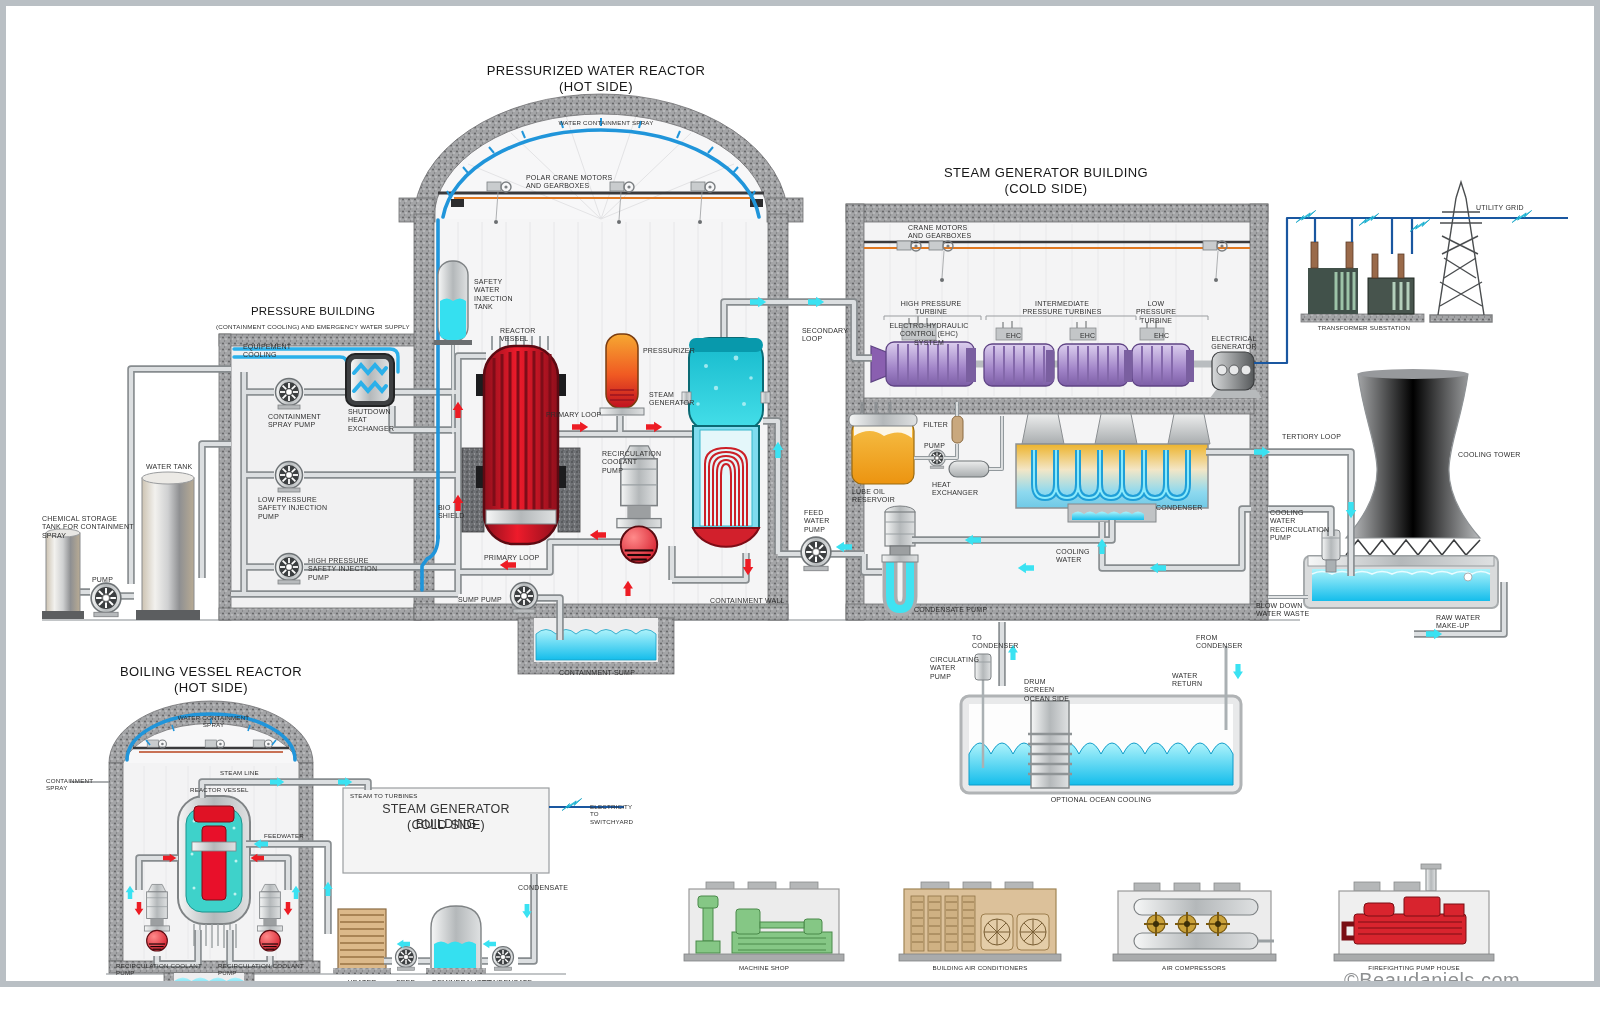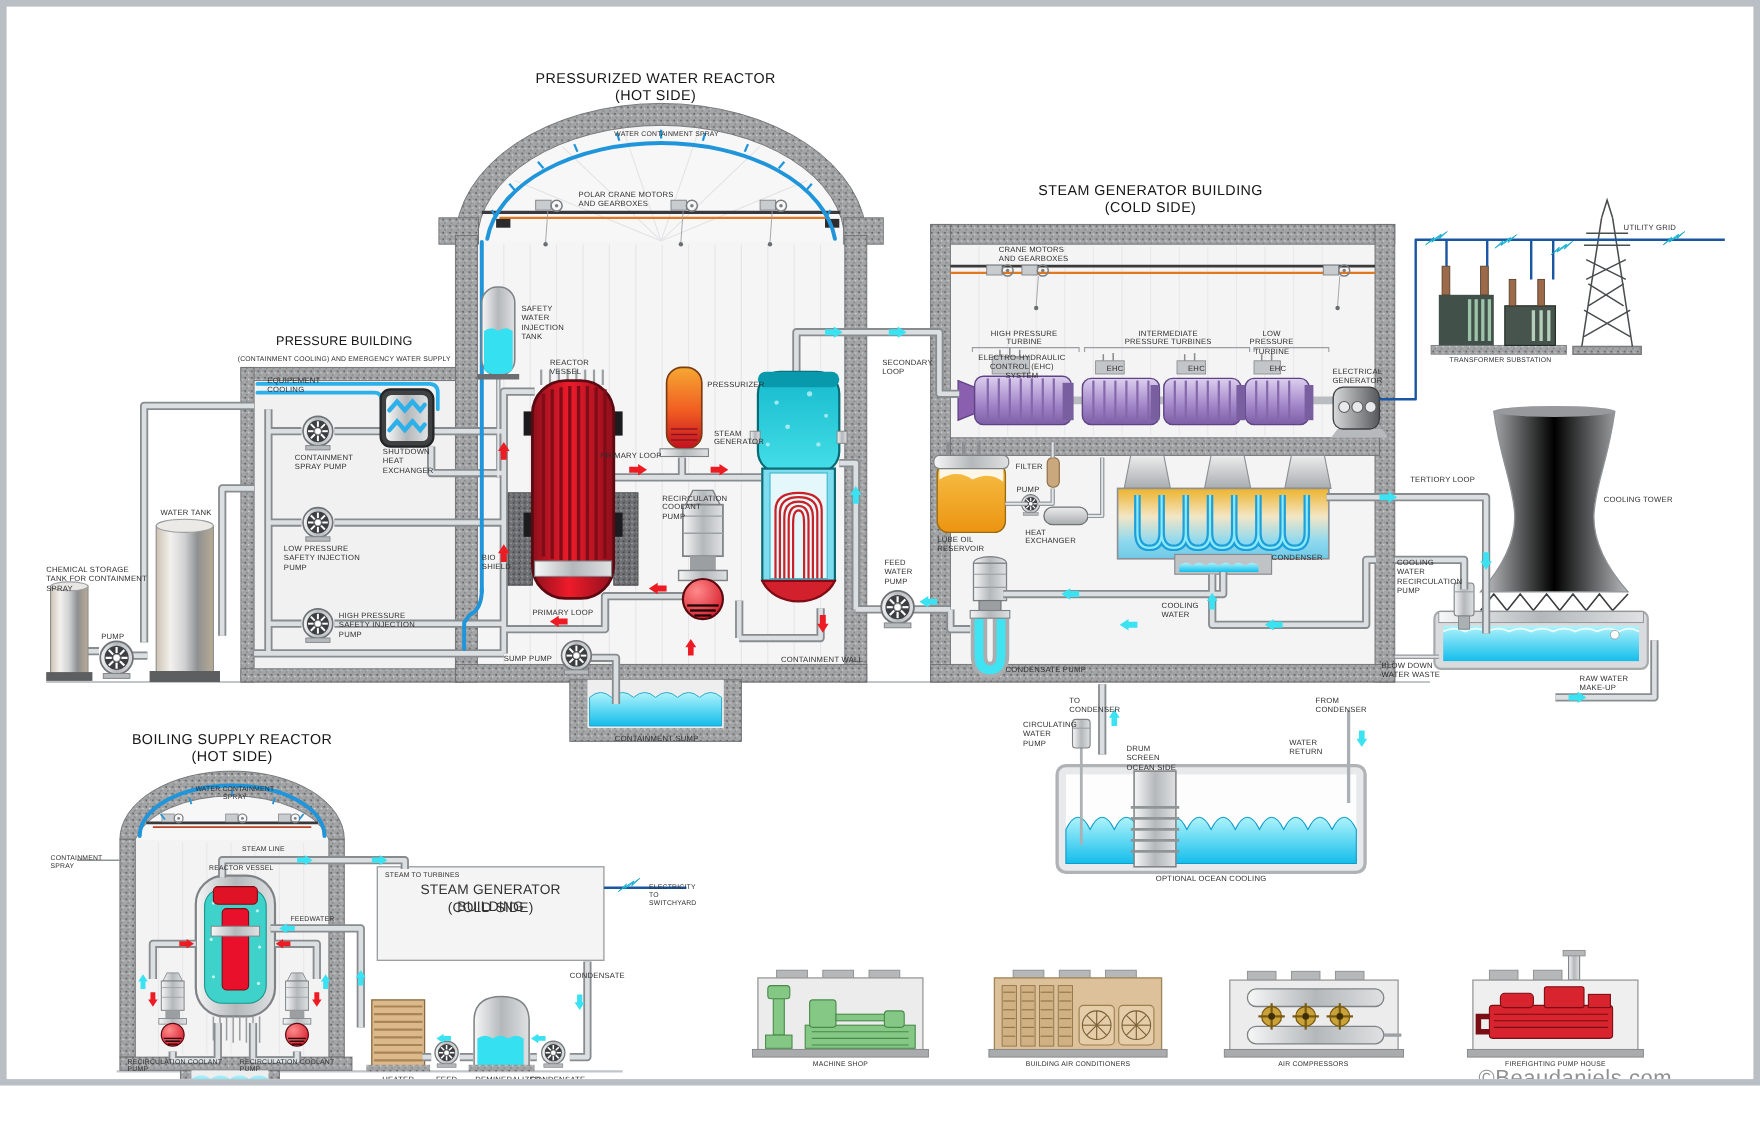--- a/index.html
+++ b/index.html
@@ -980,21 +980,21 @@
 <div class="lb" style="left:1276px;top:427px;width:64px">TERTIORY LOOP</div>
 
 <div class="lb s c" style="left:1308px;top:318px;width:100px">TRANSFORMER SUBSTATION</div>
 <div class="lb" style="left:1470px;top:198px;width:56px">UTILITY GRID</div>
 
 <div class="lb" style="left:1452px;top:445px;width:64px">COOLING TOWER</div>
 <div class="lb" style="left:1264px;top:503px;width:52px">COOLING WATER RECIRCULATION PUMP</div>
 <div class="lb" style="left:1250px;top:596px;width:56px">BLOW DOWN WATER WASTE</div>
 <div class="lb" style="left:1430px;top:608px;width:48px">RAW WATER MAKE-UP</div>
 
-<div class="lb t1 c" style="left:80px;top:658px;width:250px">BOILING SUPPLY REACTOR</div>
+<div class="lb t1 c" style="left:80px;top:658px;width:250px">BOILING VESSEL REACTOR</div>
 <div class="lb t1 c" style="left:80px;top:674px;width:250px">(HOT SIDE)</div>
 <div class="lb s c" style="left:165px;top:708px;width:85px">WATER CONTAINMENT SPRAY</div>
 <div class="lb s" style="left:40px;top:771px;width:62px">CONTAINMENT SPRAY</div>
 <div class="lb s" style="left:214px;top:763px;width:44px">STEAM LINE</div>
 <div class="lb s" style="left:184px;top:780px;width:60px">REACTOR VESSEL</div>
 <div class="lb s" style="left:258px;top:826px;width:44px">FEEDWATER</div>
 <div class="lb s" style="left:110px;top:956px;width:96px">RECIRCULATION COOLANT PUMP</div>
 <div class="lb s" style="left:212px;top:956px;width:96px">RECIRCULATION COOLANT PUMP</div>
 
 <div class="lb s" style="left:344px;top:786px;width:80px">STEAM TO TURBINES</div>

